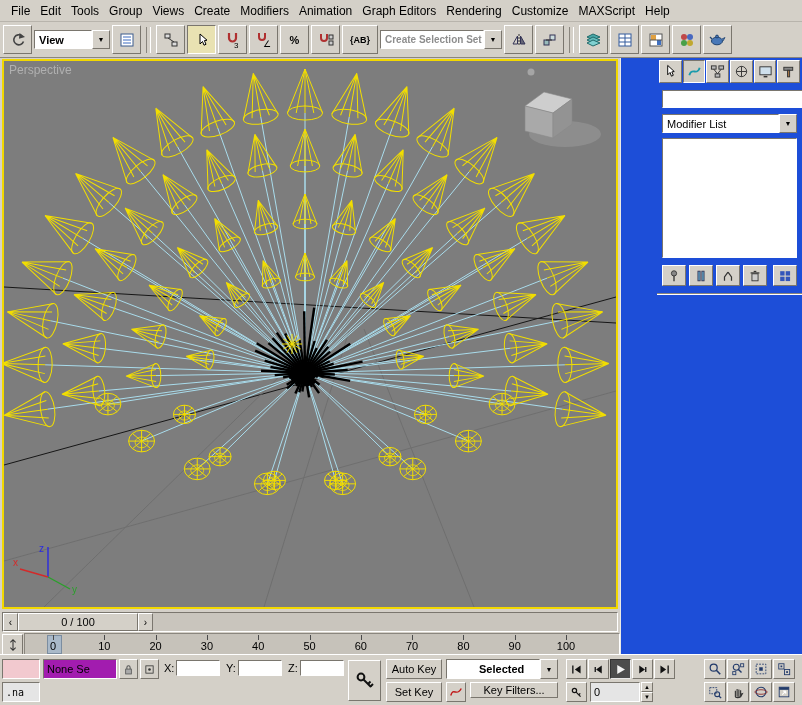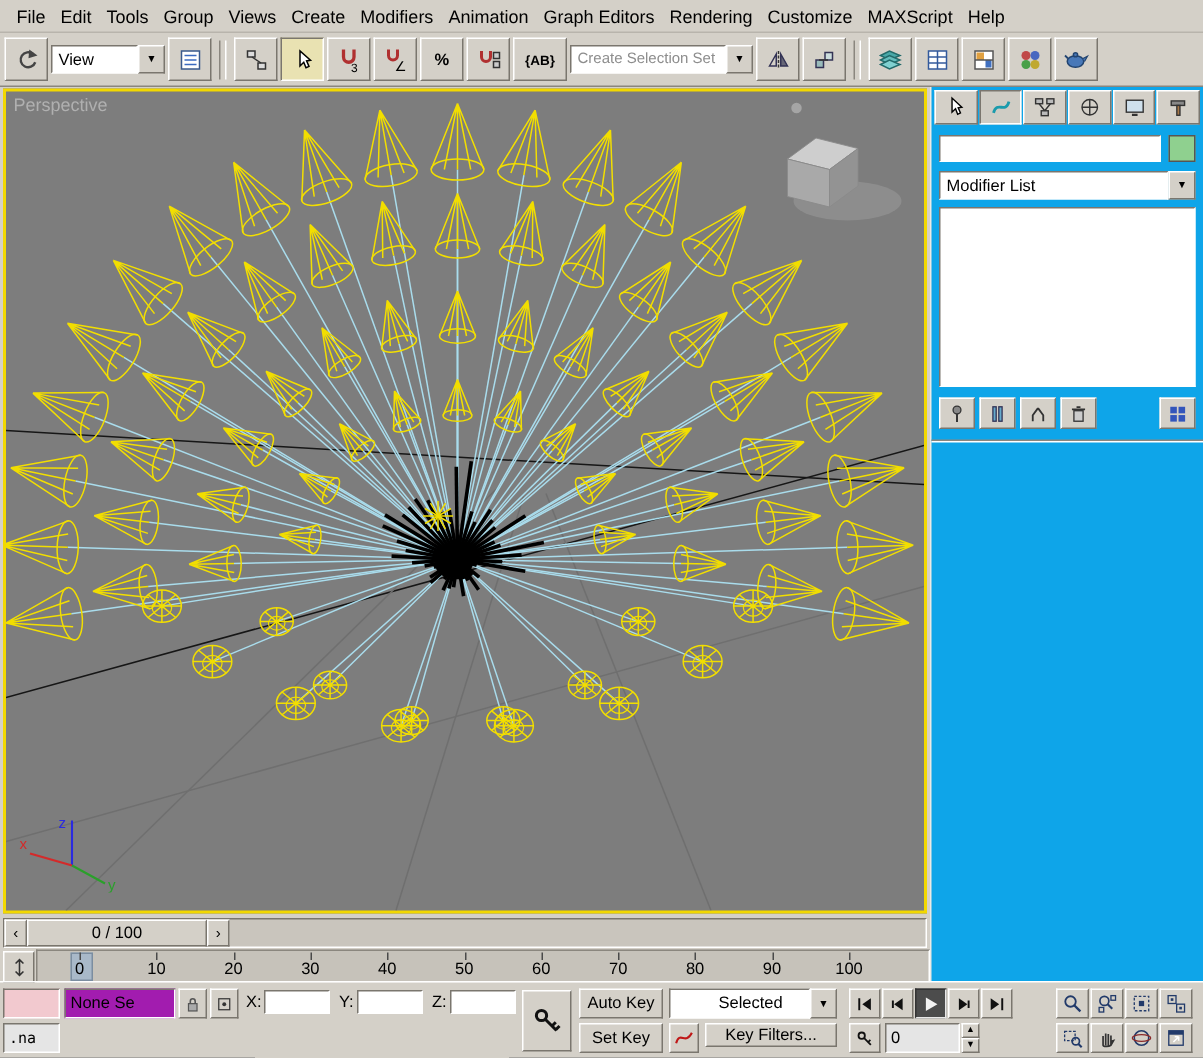--- a/index.html
+++ b/index.html
@@ -14,36 +14,36 @@
   .menubar{position:absolute;top:0;left:0;width:802px;height:22px;display:flex;align-items:center;
            padding-left:6px;font-size:12px;border-bottom:1px solid #b8b4ac;box-sizing:border-box;}
   .menu-item{padding:3px 5px;cursor:default;}
 
   
   .toolbar{position:absolute;top:22px;left:0;width:802px;height:36px;display:flex;align-items:center;
            gap:2px;padding:0 3px;box-sizing:border-box;border-bottom:1px solid #8a867e;}
   .tb-btn{width:27px;height:27px;display:flex;align-items:center;justify-content:center;flex:none;}
   .tb-btn.pressed{border-color:#7a766e #ffffff #ffffff #7a766e;background:#e9e2b2;}
   .tb-sep{width:3px;height:26px;border-left:1px solid #8a867e;border-right:1px solid #fff;margin:0 3px;flex:none;}
-  .combo{display:flex;height:19px;flex:none;}
+  .combo{display:flex;height:19px;flex:none;font-weight:bold;}
   .combo-field{background:#fff;border:1px solid;border-color:#7a766e #fff #fff #7a766e;
                padding:1px 4px;display:flex;align-items:center;white-space:nowrap;overflow:hidden;}
   .combo-arrow{width:16px;font-size:7px;display:flex;align-items:center;justify-content:center;}
   .ghost{color:#8d8d8d;}
   .glyph{font-weight:bold;font-size:11px;}
 
   
   .viewport{position:absolute;left:2px;top:59px;width:612px;height:546px;border:2px solid #f2d800;background:#7d7d7d;}
   .vp-label{position:absolute;left:5px;top:2px;color:#b0b0b0;font-size:12px;z-index:3;}
   .vp-svg{position:absolute;left:0;top:0;}
   .tripod{position:absolute;left:8px;bottom:12px;z-index:3;}
 
   
-  .cmd-panel{position:absolute;left:620px;top:58px;width:182px;height:596px;background:#0ea5e9;
-             display:flex;flex-direction:column;box-sizing:border-box;border-left:1px solid #eceae4;}
+  .cmd-panel{position:absolute;left:620px;top:58px;width:182px;height:596px;background:#1d4ed8;
+             display:flex;flex-direction:column;box-sizing:border-box;border-left:1px solid #eceae4;padding-left:36px;}
   .cmd-tabs{display:flex;padding:2px 2px 0 2px;gap:1px;}
   .cmd-tab{width:28px;height:21px;display:flex;align-items:center;justify-content:center;}
   .cmd-tab.active{border-color:#7a766e #ffffff #ffffff #7a766e;background:#cfccc4;}
   .name-row{display:flex;align-items:center;margin:7px 5px 3px 5px;}
   .name-input{flex:1;height:16px;border:1px solid;border-color:#7a766e #fff #fff #7a766e;background:#fff;
               font-family:"Liberation Sans",sans-serif;font-size:11px;padding:0 2px;}
   .swatch{width:16px;height:16px;margin-left:5px;border:1px solid #555;}
   .mod-combo{display:flex;margin:3px 5px;height:19px;}
   .stack-list{margin:2px 5px;height:118px;border:1px solid;border-color:#7a766e #fff #fff #7a766e;background:#fff;}
   .stack-btns{display:flex;gap:3px;margin:5px 5px 0 5px;}

